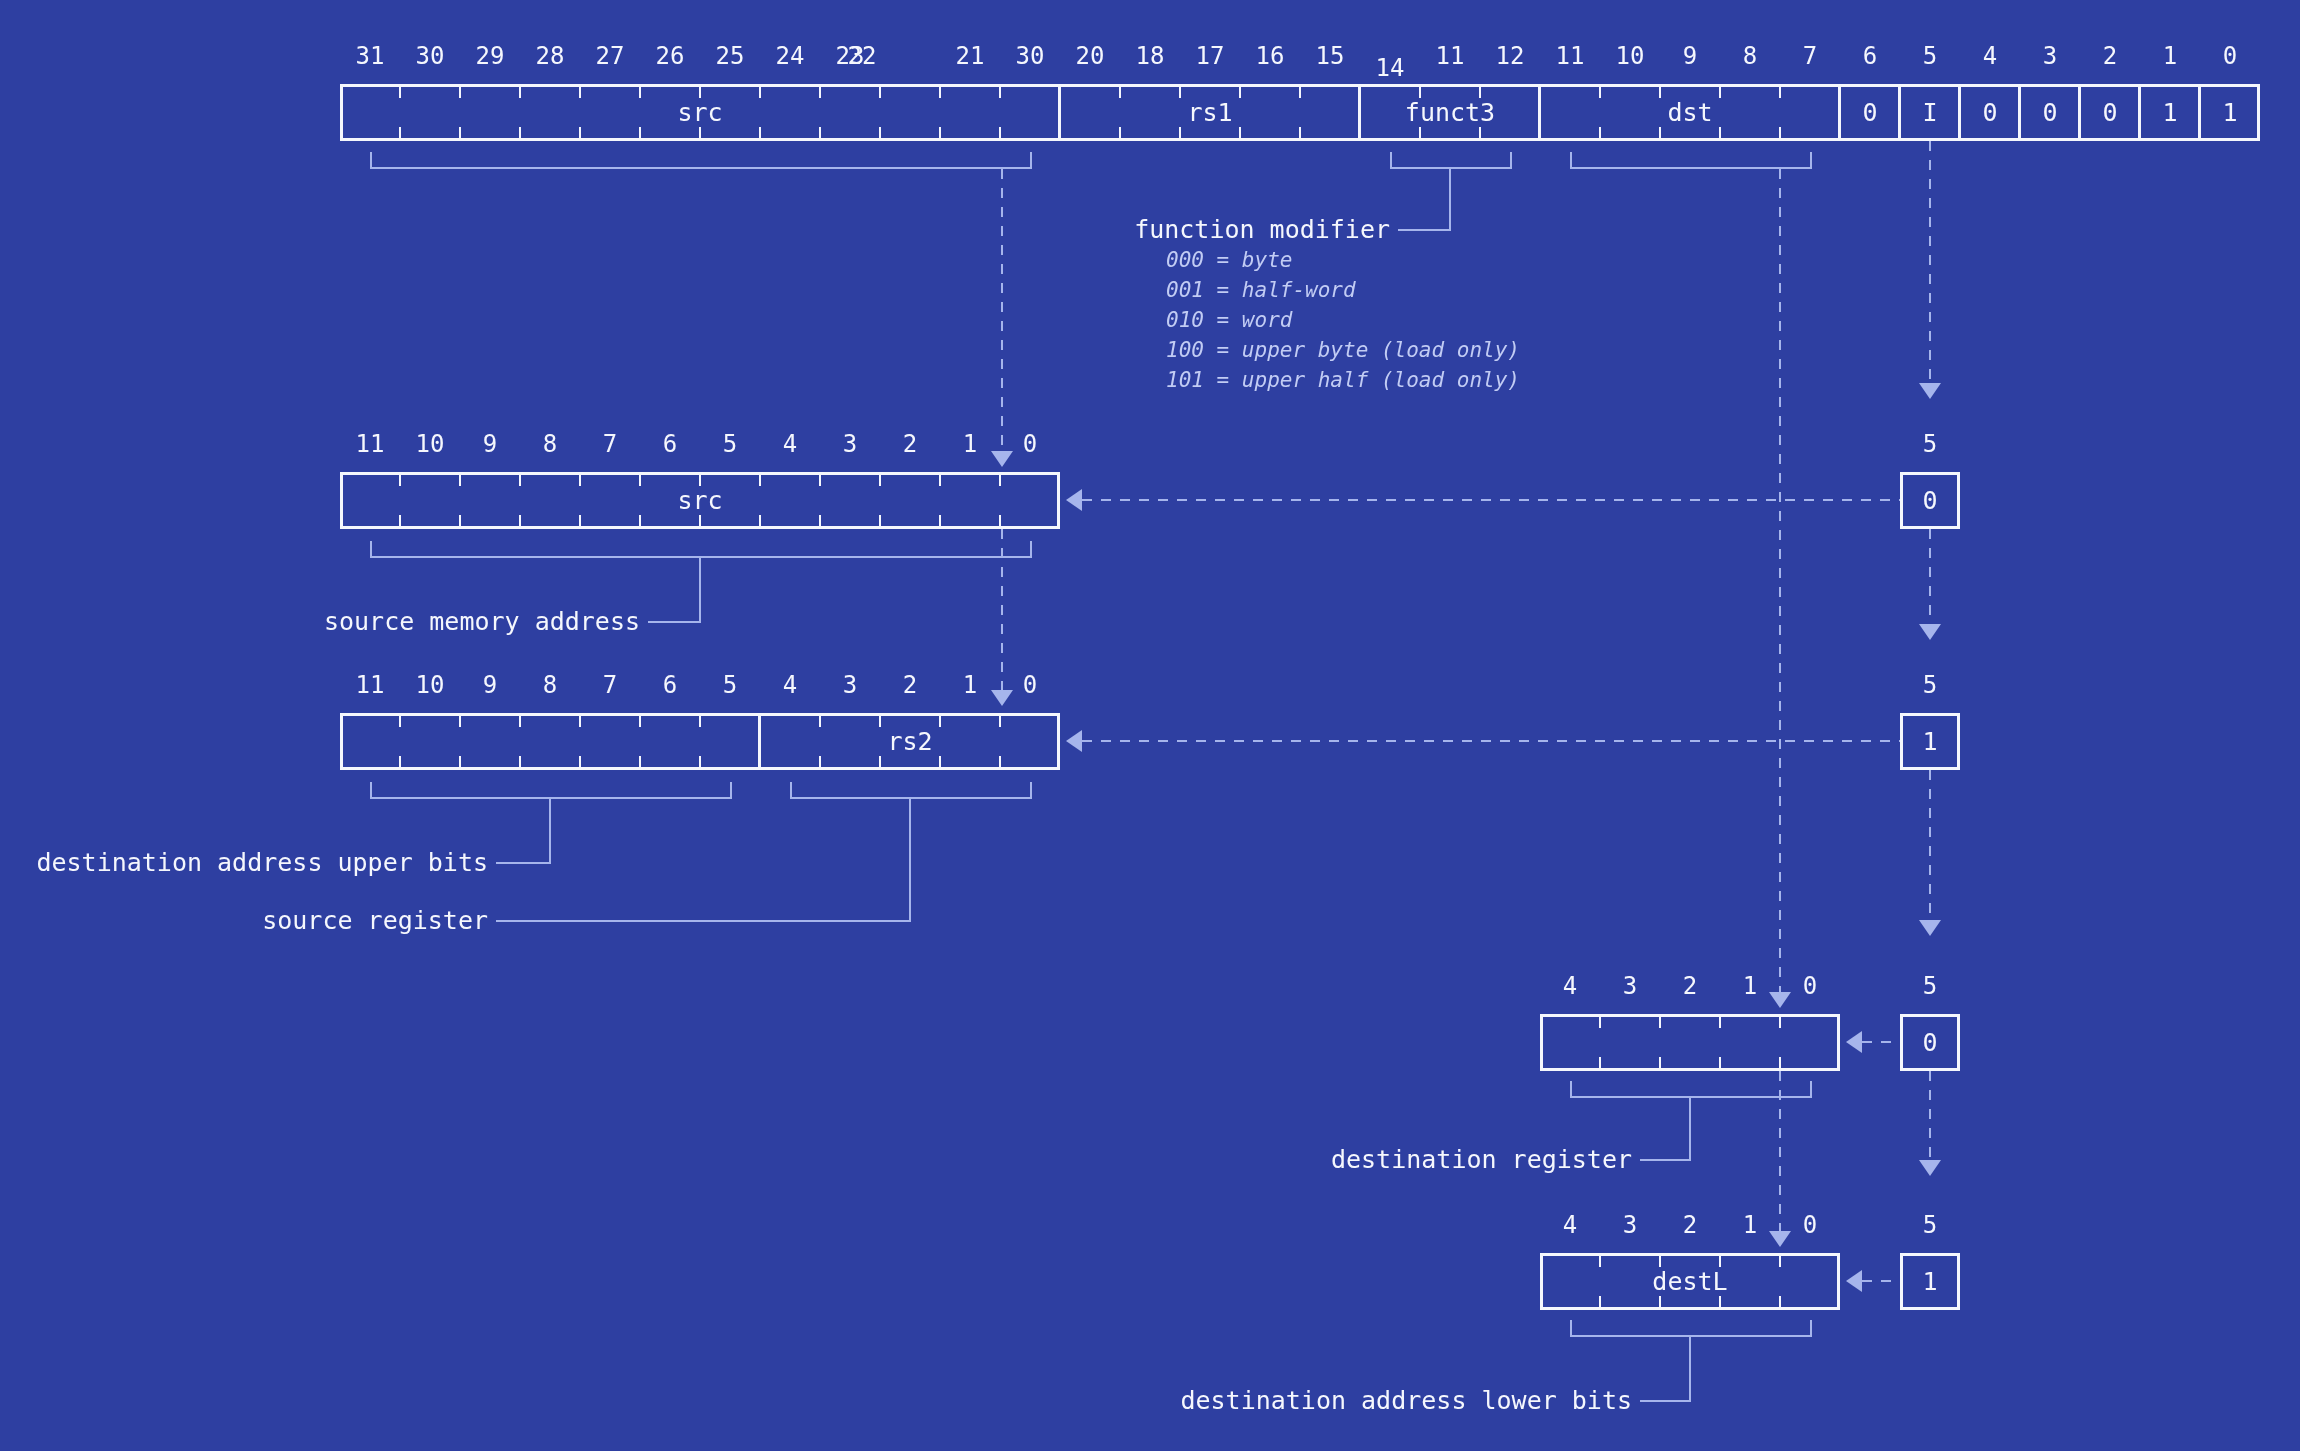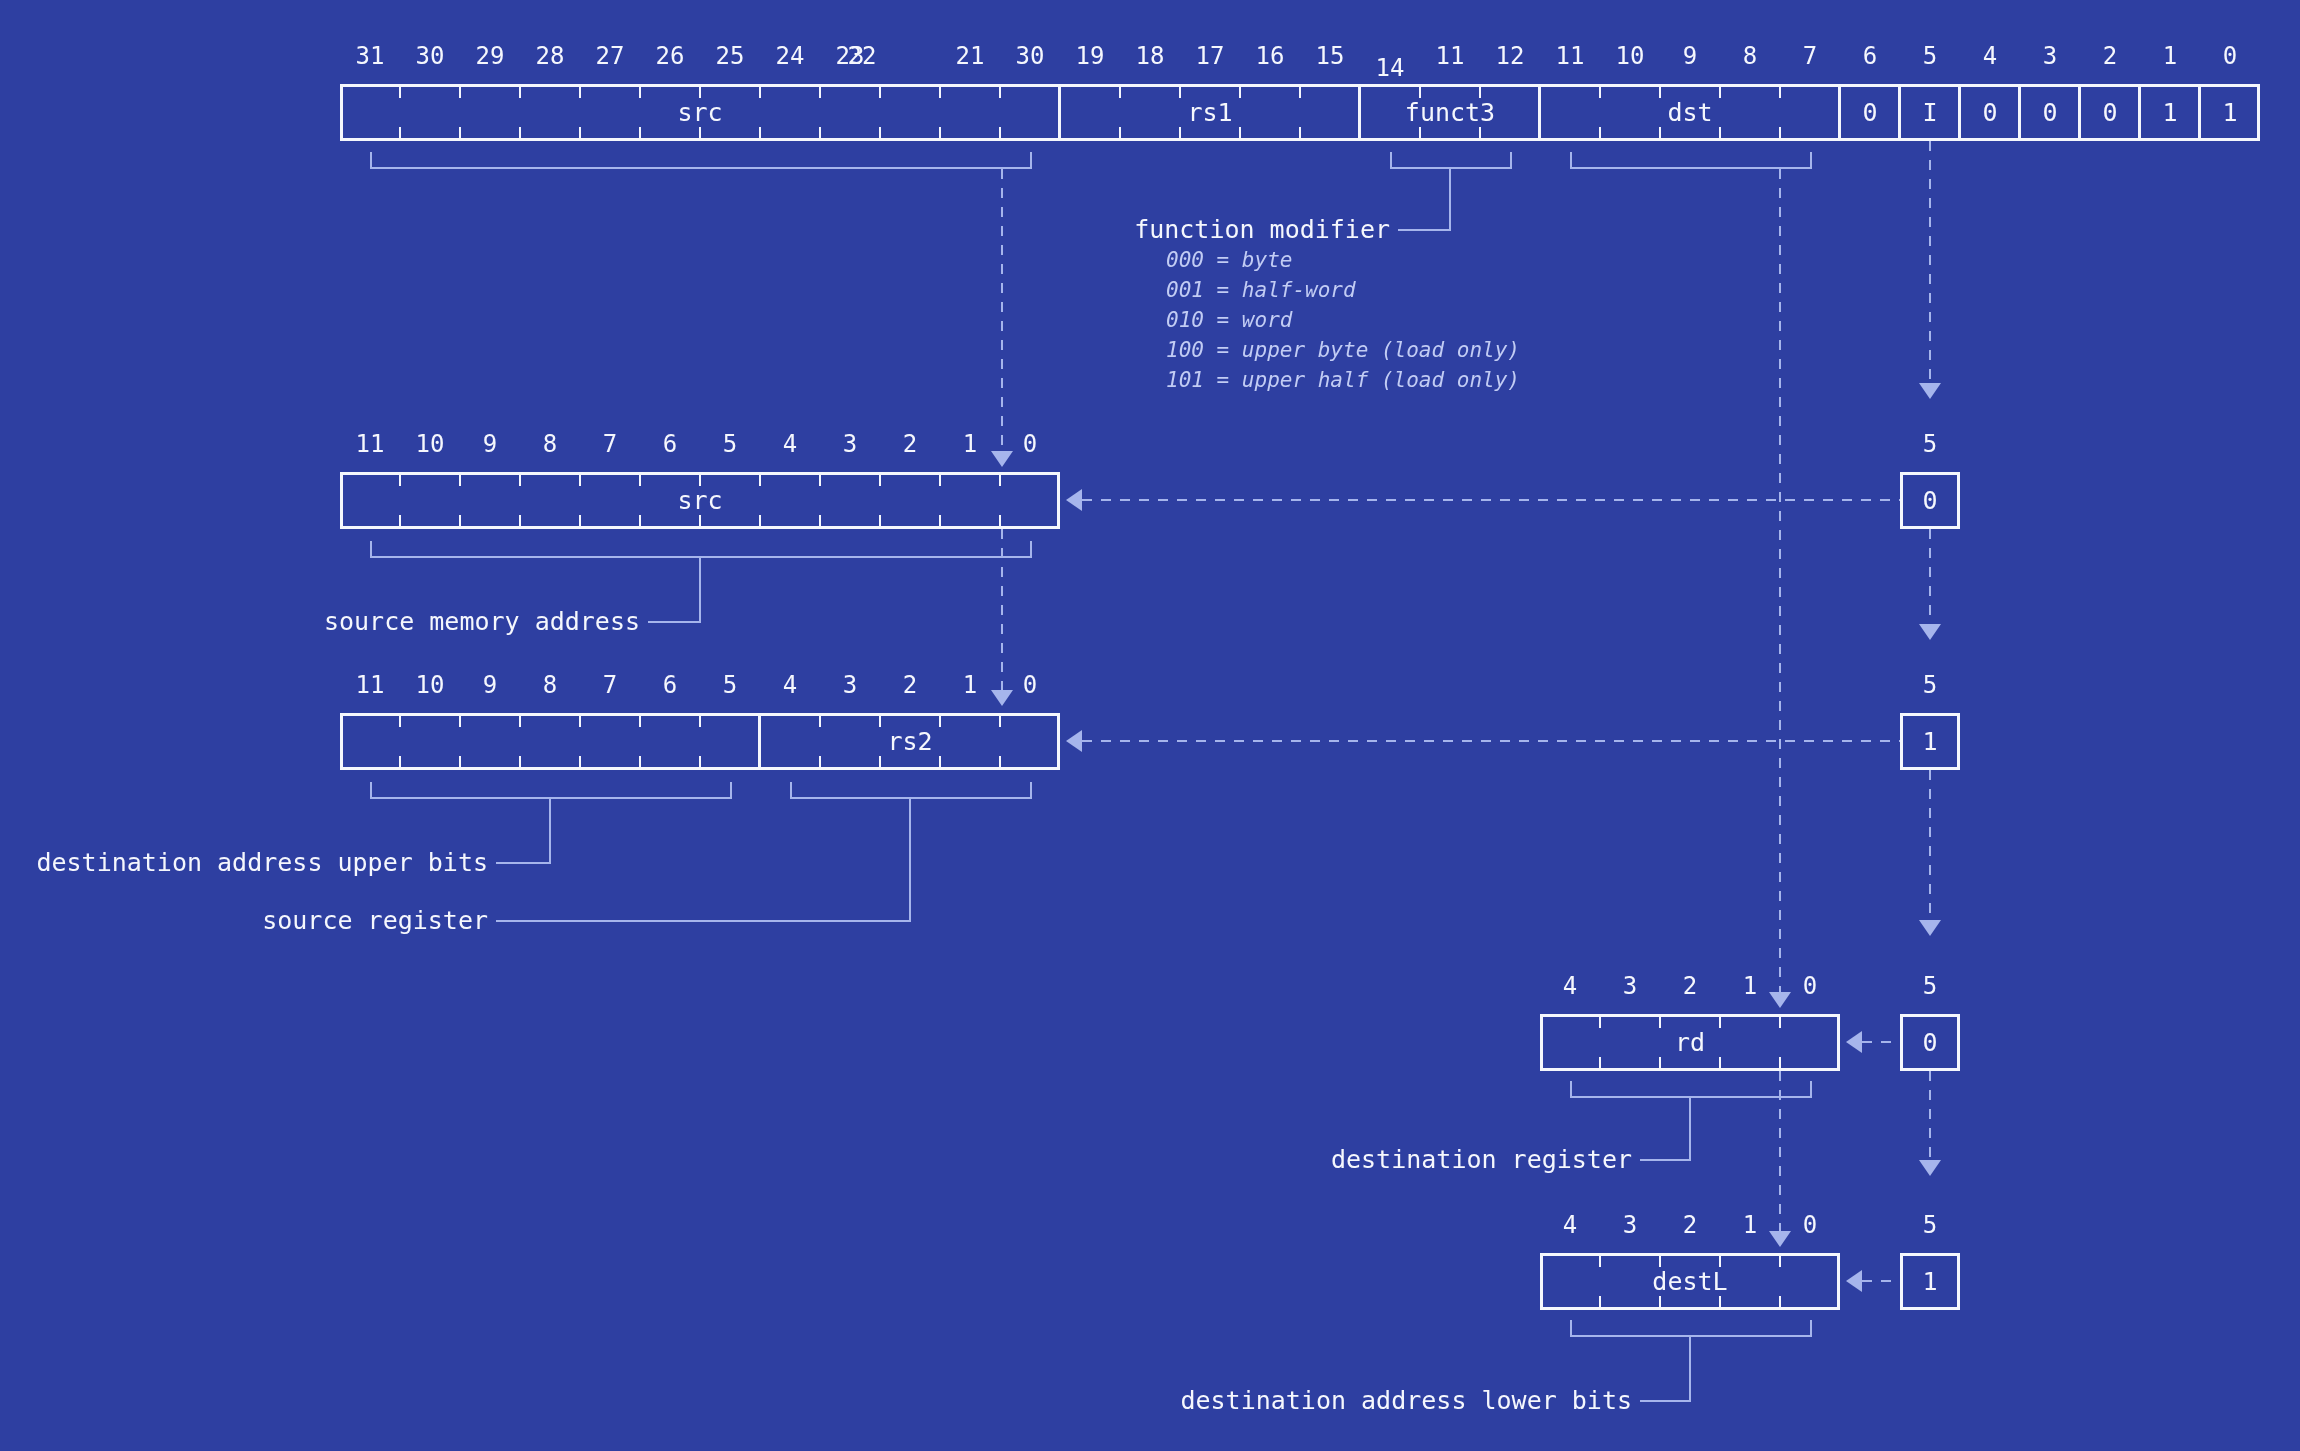--- a/index.html
+++ b/index.html
@@ -34,21 +34,21 @@
     <div class="bitnum" style="left: 460px; top: 39px; width: 60px;">29</div>
     <div class="bitnum" style="left: 520px; top: 39px; width: 60px;">28</div>
     <div class="bitnum" style="left: 580px; top: 39px; width: 60px;">27</div>
     <div class="bitnum" style="left: 640px; top: 39px; width: 60px;">26</div>
     <div class="bitnum" style="left: 700px; top: 39px; width: 60px; text-align: center;">25</div>
     <div class="bitnum" style="left: 760px; top: 39px; width: 60px;">24</div>
     <div class="bitnum" style="left: 820px; top: 39px; width: 60px;">23</div>
     <div class="bitnum" style="left: 832px; top: 39px; width: 60px;">22</div>
     <div class="bitnum" style="left: 940px; top: 39px; width: 60px;">21</div>
     <div class="bitnum" style="left: 1000px; top: 39px; width: 60px;">30</div>
-    <div class="bitnum" style="left: 1060px; top: 39px; width: 60px;">19</div>
+    <div class="bitnum" style="left: 1060px; top: 39px; width: 60px;">20</div>
     <div class="bitnum" style="left: 1120px; top: 39px; width: 60px;">18</div>
     <div class="bitnum" style="left: 1180px; top: 39px; width: 60px;">17</div>
     <div class="bitnum" style="left: 1240px; top: 39px; width: 60px;">16</div>
     <div class="bitnum" style="left: 1300px; top: 39px; width: 60px;">15</div>
     <div class="bitnum" style="left: 1360px; top: 39px; width: 60px; margin-top: 12px;">14</div>
     <div class="bitnum" style="left: 1420px; top: 39px; width: 60px;">11</div>
     <div class="bitnum" style="left: 1480px; top: 39px; width: 60px;">12</div>
     <div class="bitnum" style="left: 1540px; top: 39px; width: 60px;">11</div>
     <div class="bitnum" style="left: 1600px; top: 39px; width: 60px;">10</div>
     <div class="bitnum" style="left: 1660px; top: 39px; width: 60px;">9</div>
@@ -194,21 +194,20 @@
     <div class="tick" style="left: 939px; top: 716px; height: 11px;"></div>
     <div class="tick" style="left: 939px; top: 756px; height: 11px;"></div>
     <div class="tick" style="left: 999px; top: 716px; height: 11px;"></div>
     <div class="tick" style="left: 999px; top: 756px; height: 11px;"></div>
     <div class="register" style="left: 1540px; top: 1014px; width: 300px; height: 57px;"></div>
     <div class="bitnum" style="left: 1540px; top: 969px; width: 60px;">4</div>
     <div class="bitnum" style="left: 1600px; top: 969px; width: 60px;">3</div>
     <div class="bitnum" style="left: 1660px; top: 969px; width: 60px;">2</div>
     <div class="bitnum" style="left: 1720px; top: 969px; width: 60px;">1</div>
     <div class="bitnum" style="left: 1780px; top: 969px; width: 60px;">0</div>
-    <div class="fieldlabel" style="left: 1540px; top: 1014px; width: 300px; height: 57px; line-height: 57px;">rd</div>
     <div class="tick" style="left: 1599px; top: 1017px; height: 11px;"></div>
     <div class="tick" style="left: 1599px; top: 1057px; height: 11px;"></div>
     <div class="tick" style="left: 1659px; top: 1017px; height: 11px;"></div>
     <div class="tick" style="left: 1659px; top: 1057px; height: 11px;"></div>
     <div class="tick" style="left: 1719px; top: 1017px; height: 11px;"></div>
     <div class="tick" style="left: 1719px; top: 1057px; height: 11px;"></div>
     <div class="tick" style="left: 1779px; top: 1017px; height: 11px;"></div>
     <div class="tick" style="left: 1779px; top: 1057px; height: 11px;"></div>
     <div class="register" style="left: 1540px; top: 1253px; width: 300px; height: 57px;"></div>
     <div class="bitnum" style="left: 1540px; top: 1208px; width: 60px;">4</div>

